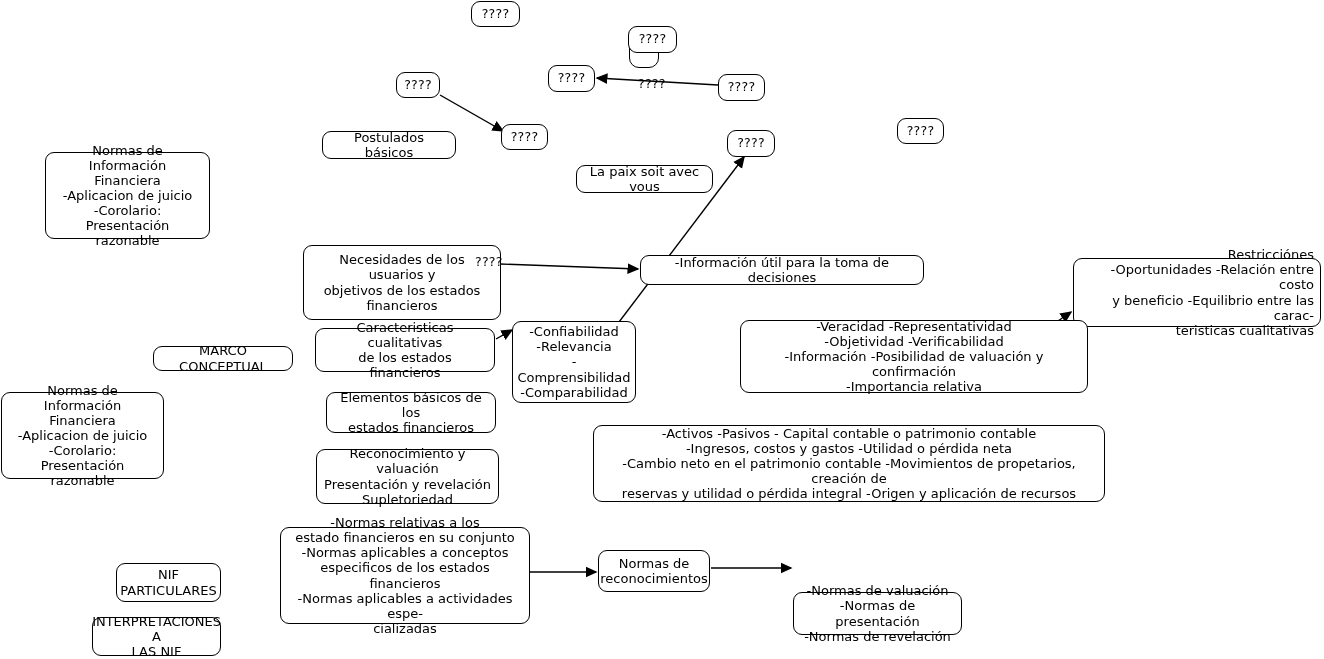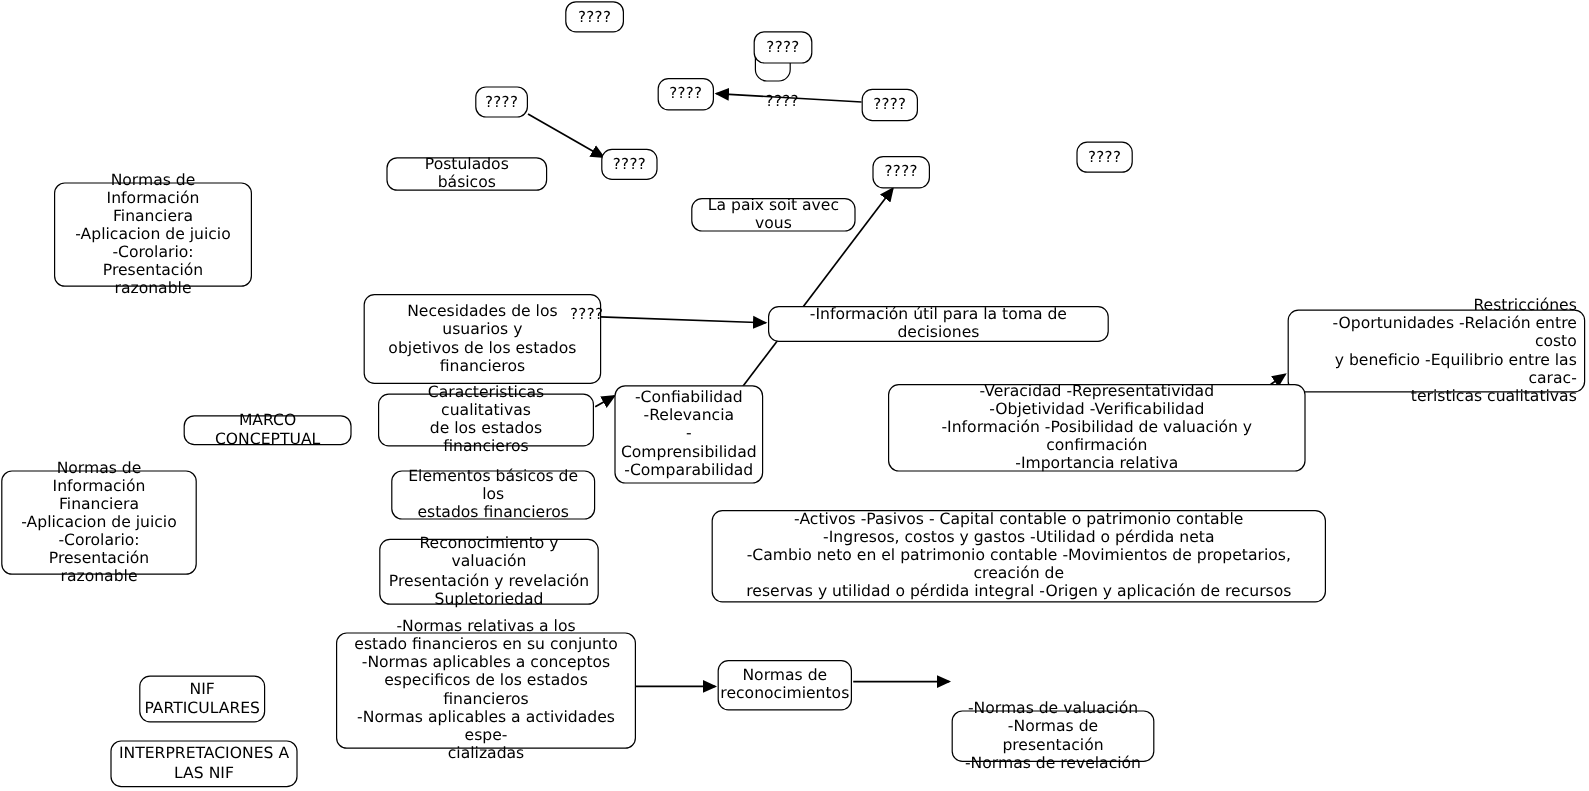--- a/index.html
+++ b/index.html
@@ -125,20 +125,20 @@
 -Normas aplicables a actividades espe-
 cializadas</div>
       <div class="node med" style="left: 598px; top: 550px; width: 112px; height: 42px;">Normas de
 reconocimientos</div>
       <div class="node med" style="left: 793px; top: 552px; width: 169px; height: 43px; margin-top: 40px;">-Normas de valuación
 -Normas de presentación
 -Normas de revelación</div>
       <div class="node med" style="left: 153px; top: 346px; width: 140px; height: 25px;">MARCO CONCEPTUAL</div>
       <div class="node med" style="left: 116px; top: 563px; width: 105px; height: 39px;">NIF
 PARTICULARES</div>
-      <div class="node med" style="left: 92px; top: 617px; width: 156px; height: 39px;">INTERPRETACIONES A
+      <div class="node med" style="left: 92px; top: 617px; width: 129px; height: 39px;">INTERPRETACIONES A
 LAS NIF</div>
     </div>
   <div id="labels-layer">
       <div class="edge-label" style="left: 638px; top: 76px;">????</div>
       <div class="edge-label" style="left: 475px; top: 254px;">????</div>
     </div>
 </div>
 
 </body></html>

